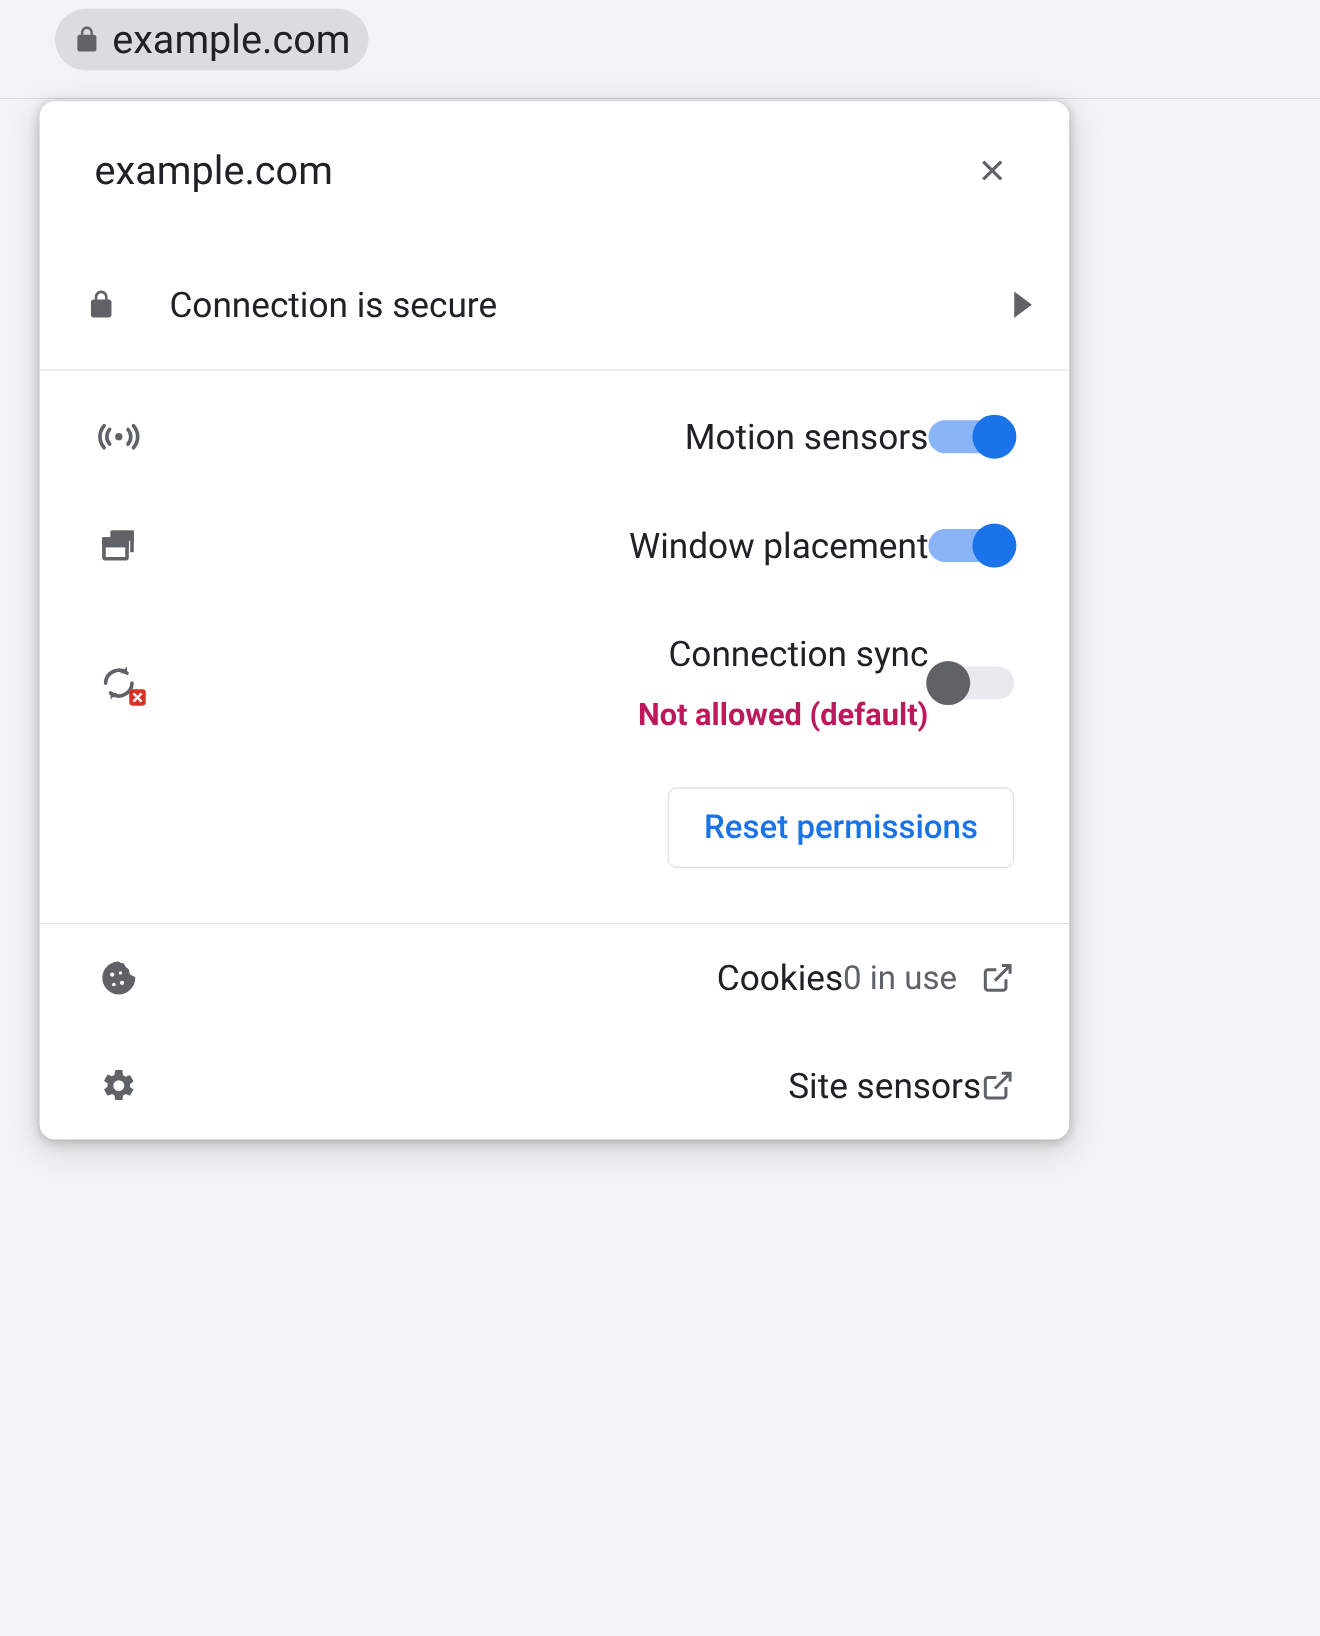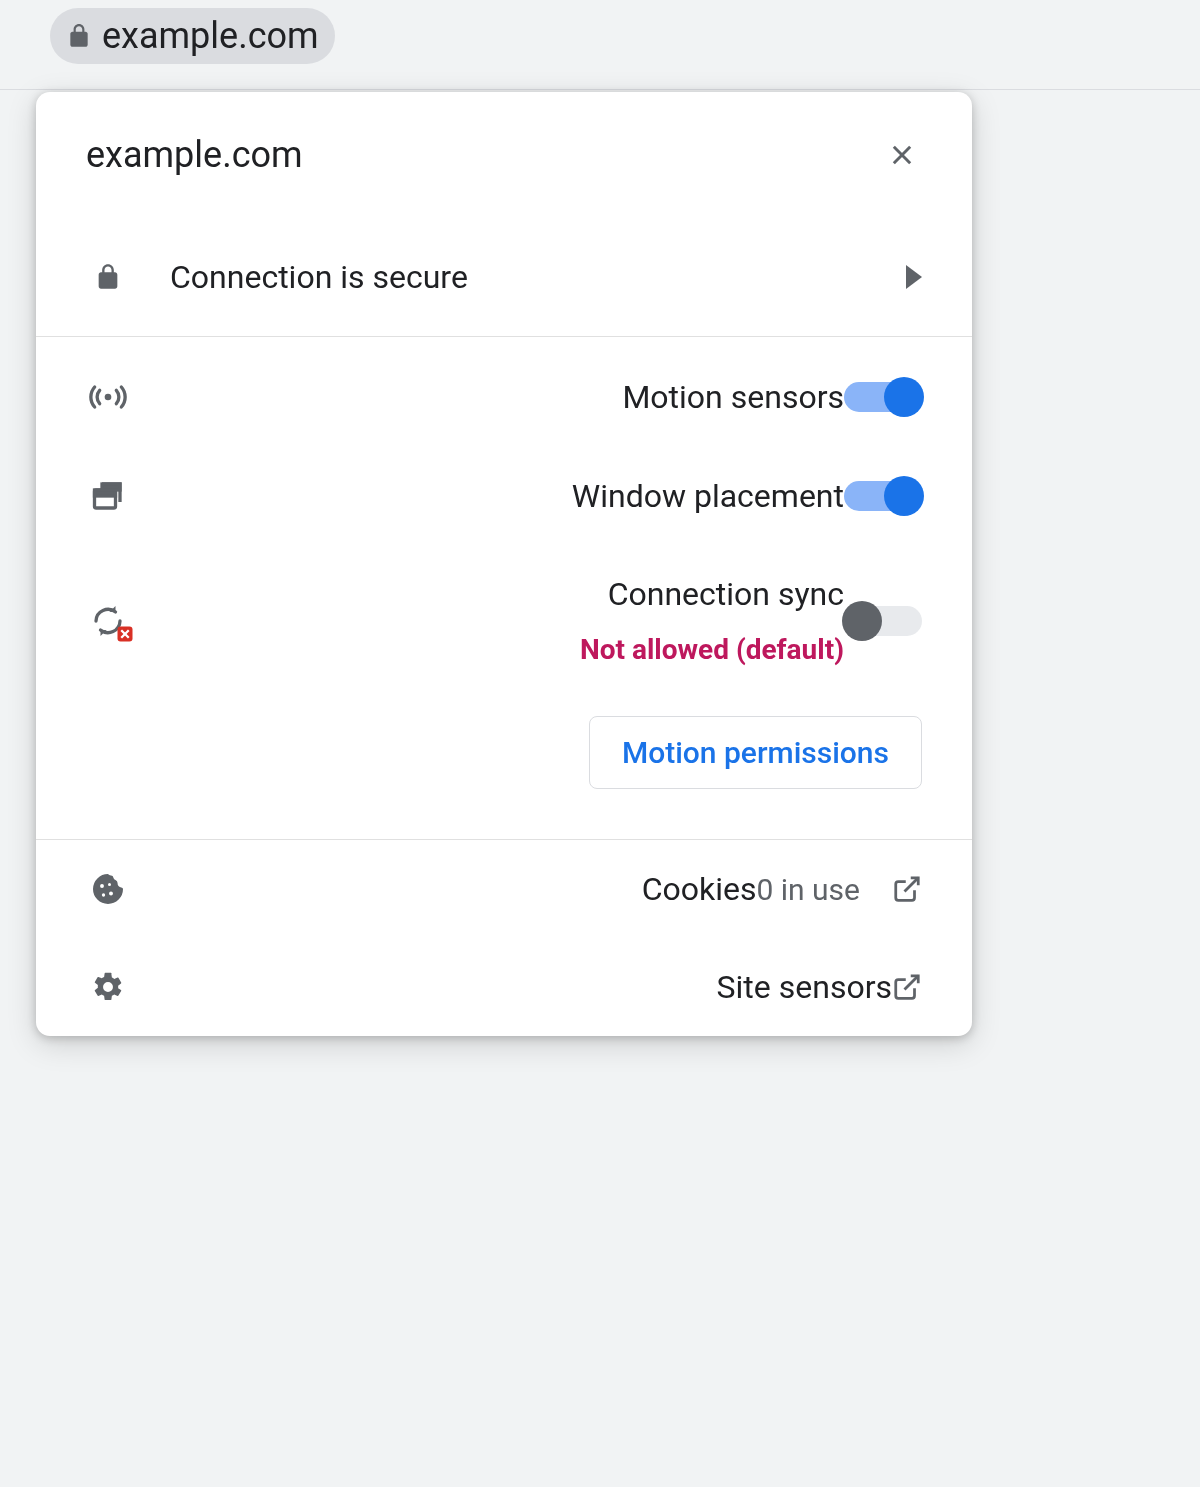--- a/index.html
+++ b/index.html
@@ -88,21 +88,21 @@
     }
     .row-sublabel {
       font-size: 28px;
       color: #be185d;
       margin-top: 20px;
       font-weight: bold;
     }
     .row-tail {
       display: flex;
       align-items: center;
-      gap: 32px;
+      gap: 22px;
     }
     .row-tail-text {
       font-size: 30px;
       color: #5f6368;
     }
     .arrow-right {
       width: 0; height: 0;
       border-top: 12px solid transparent;
       border-bottom: 12px solid transparent;
       border-left: 16px solid #5f6368;
@@ -132,21 +132,21 @@
       padding: 18px 32px;
       border: 1px solid #dadce0;
       border-radius: 8px;
       color: #1a73e8;
       font-size: 30px;
       font-weight: 500;
       cursor: pointer;
       background: #ffffff;
     }
     .perm-section { padding-top: 10px; padding-bottom: 10px; }
-    .conn-row { padding: 40px 50px; }
+    .conn-row { padding: 40px 34px; }
   </style>
 </head>
 <body>
 
 <div class="address-bar-area">
   <div class="address-bar">
     <svg width="26" height="32" viewBox="0 0 24 24" fill="#5f6368">
       <path d="M18 8h-1V6c0-2.76-2.24-5-5-5S7 3.24 7 6v2H6c-1.1 0-2 .9-2 2v10c0 1.1.9 2 2 2h12c1.1 0 2-.9 2-2V10c0-1.1-.9-2-2-2zM9 6c0-1.66 1.34-3 3-3s3 1.34 3 3v2H9V6z"></path>
     </svg>
     <span class="address-text">example.com</span>
@@ -239,21 +239,21 @@
         <div class="row-sublabel">Not allowed (default)</div>
       </div>
       <div class="row-tail">
         <div class="toggle toggle-off">
           <div class="toggle-knob"></div>
         </div>
       </div>
     </div>
 
     <div class="reset-btn-row">
-      <div class="reset-btn">Motion permissions</div>
+      <div class="reset-btn">Reset permissions</div>
     </div>
 
   </div>
 
   <div class="section">
     <div class="row">
       <div class="row-icon">
         <svg width="36" height="36" viewBox="0 0 24 24" fill="#5f6368">
           <path d="M12 2 a10 10 0 1 0 10 10 c0 -1 -2 -1 -3 -2 c-1 -1 0 -3 -2 -4 c-2 -1 -1 -3 -3 -3 c-1 0 -2 -1 -2 -1z"></path>
           <circle cx="8" cy="10" r="1.3" fill="#ffffff"></circle>

